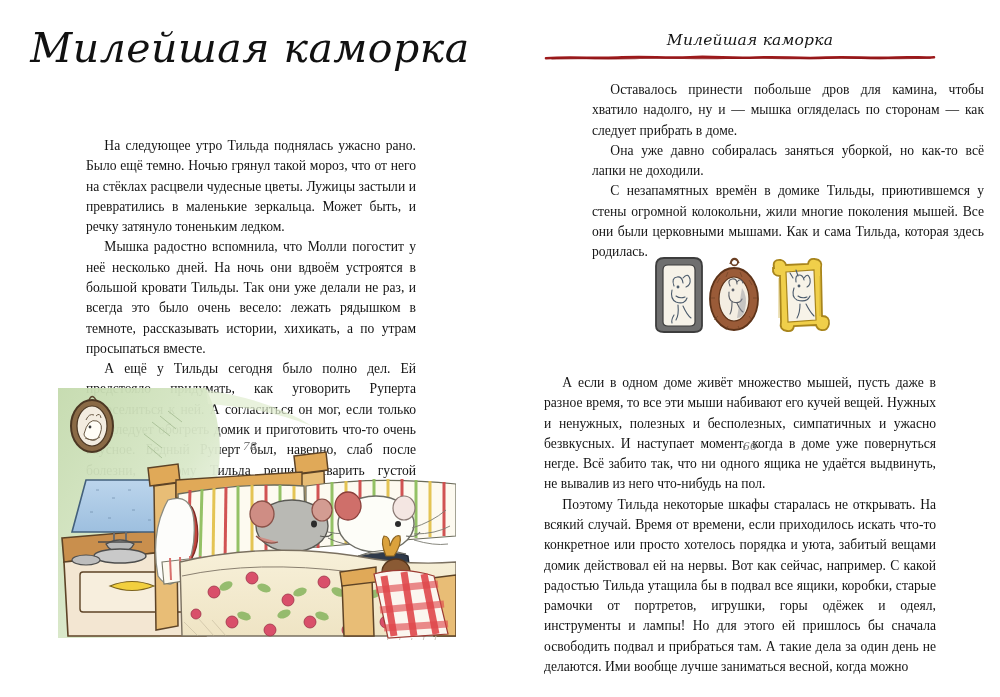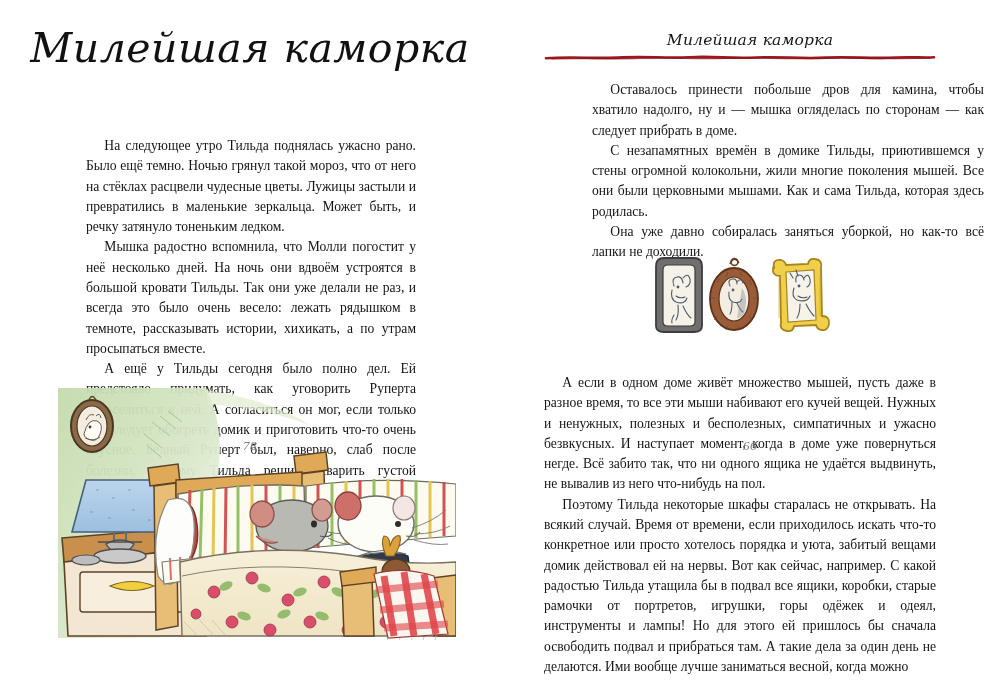--- a/index.html
+++ b/index.html
@@ -394,22 +394,22 @@
 
     <div class="head-rule">
       <svg viewBox="0 0 392 7" xmlns="http://www.w3.org/2000/svg" preserveAspectRatio="none">
         <path d="M2 4.2 C30 2.2 52 5.0 78 3.4 C104 1.9 120 4.6 146 3.2 C170 1.9 186 4.8 212 3.5 C238 2.2 254 5.0 282 3.6 C308 2.3 326 4.9 352 3.5 C368 2.7 380 4.0 390 3.3" fill="none" stroke="#9d1a1c" stroke-width="2.6" stroke-linecap="round"></path>
         <path d="M8 4.9 C40 3.6 66 5.6 96 4.4 C128 3.2 150 5.4 182 4.3 C214 3.2 240 5.4 274 4.3 C306 3.3 336 5.3 386 4.2" fill="none" stroke="#8c1416" stroke-width="1.3" stroke-linecap="round" opacity="0.75"></path>
       </svg>
     </div>
 
     <div class="body-col col-right-text-a">
       <p>Оставалось принести побольше дров для камина, чтобы хватило надолго, ну и — мышка огляделась по сторонам — как следует прибрать в доме.</p>
+      <p>Она уже давно собиралась заняться уборкой, но как-то всё лапки не доходили.</p>
       <p>С незапамятных времён в домике Тильды, приютившемся у стены огромной колокольни, жили многие поколения мышей. Все они были церковными мышами. Как и сама Тильда, которая здесь родилась.</p>
-      <p>Она уже давно собиралась заняться уборкой, но как-то всё лапки не доходили.</p>
     </div>
 
     <div class="illo-frames">
       <svg viewBox="0 0 192 86" xmlns="http://www.w3.org/2000/svg">
 
         <g>
           <path d="M6 14 Q6 6 14 6 L44 6 Q52 6 52 14 L52 74 Q52 80 44 80 L14 80 Q6 80 6 74 Z" fill="#6f6f6f" stroke="#3d3d3d" stroke-width="1.8"></path>
           <path d="M13 18 Q13 13 18 13 L40 13 Q45 13 45 18 L45 70 Q45 74 40 74 L18 74 Q13 74 13 70 Z" fill="#f6f2e8" stroke="#3d3d3d" stroke-width="1.2"></path>
           <g stroke="#4a5a6b" stroke-width="1.1" fill="none" stroke-linecap="round">
             <path d="M24 34 q-3 -8 3 -9 q5 -1 6 6"></path>

